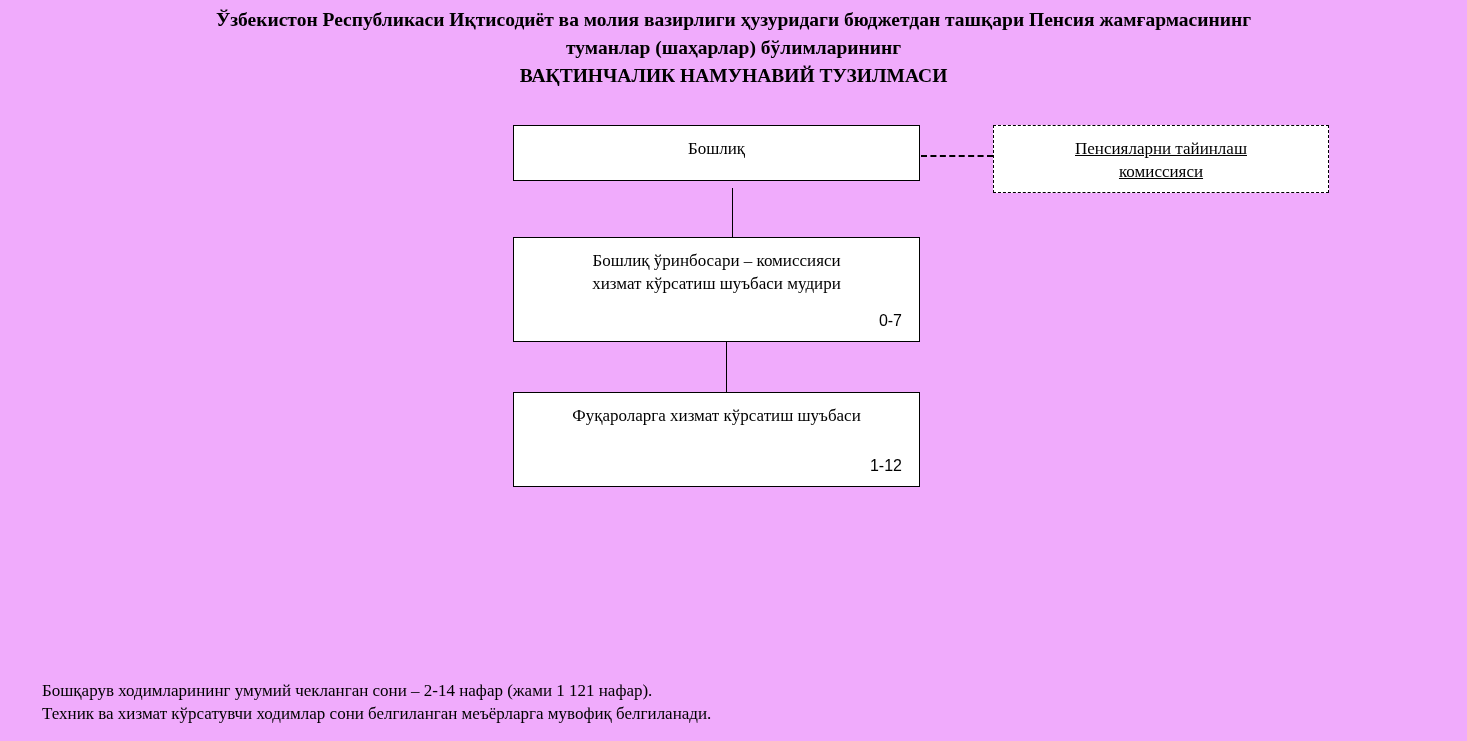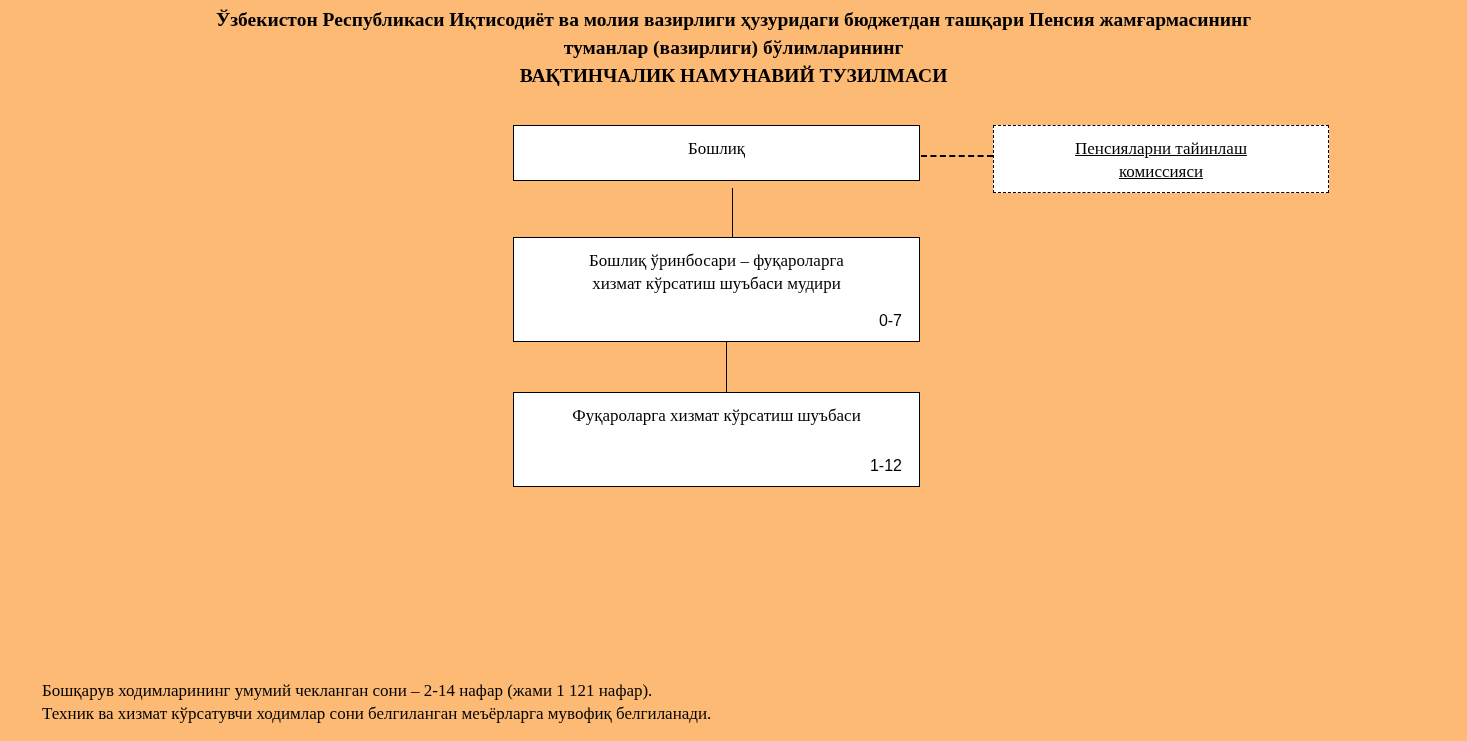--- a/index.html
+++ b/index.html
@@ -1,21 +1,21 @@
 <!DOCTYPE html>
 <html><head>
 <meta charset="utf-8">
 <style>
   * { margin: 0; padding: 0; box-sizing: border-box; }
   html, body { background: #ffffff; }
   .page {
     position: relative;
     width: 1467px;
     height: 741px;
-    background: #fdba74;
+    background: #f0abfc;
     color: #000000;
     font-family: "Liberation Serif", serif;
     overflow: hidden;
   }
   .title-block {
     position: absolute;
     top: 6px;
     left: 0;
     width: 100%;
     text-align: center;
@@ -63,41 +63,41 @@
     text-align: left;
   }
 </style>
 </head>
 <body>
 
 <div class="page">
 
   <div class="title-block">
     <div>Ўзбекистон Республикаси Иқтисодиёт ва молия вазирлиги ҳузуридаги бюджетдан ташқари Пенсия жамғармасининг</div>
-    <div>туманлар (вазирлиги) бўлимларининг</div>
+    <div>туманлар (шаҳарлар) бўлимларининг</div>
     <div>ВАҚТИНЧАЛИК НАМУНАВИЙ ТУЗИЛМАСИ</div>
   </div>
 
   <div class="org-canvas">
 
     <div class="node node-chief">
       <span class="label">Бошлиқ</span>
     </div>
 
     <div class="dash-connector"></div>
 
     <div class="node dashed node-commission">
       <span class="label">Пенсияларни тайинлаш</span>
       <span>комиссияси</span>
     </div>
 
     <div class="vline vline-1"></div>
 
     <div class="node node-deputy">
-      <span class="label">Бошлиқ ўринбосари – фуқароларга</span>
+      <span class="label">Бошлиқ ўринбосари – комиссияси</span>
       <span>хизмат кўрсатиш шуъбаси мудири</span>
       <span class="count">0-7</span>
     </div>
 
     <div class="vline vline-2"></div>
 
     <div class="node node-department">
       <span class="label">Фуқароларга хизмат кўрсатиш шуъбаси</span>
       <span class="count">1-12</span>
     </div>

